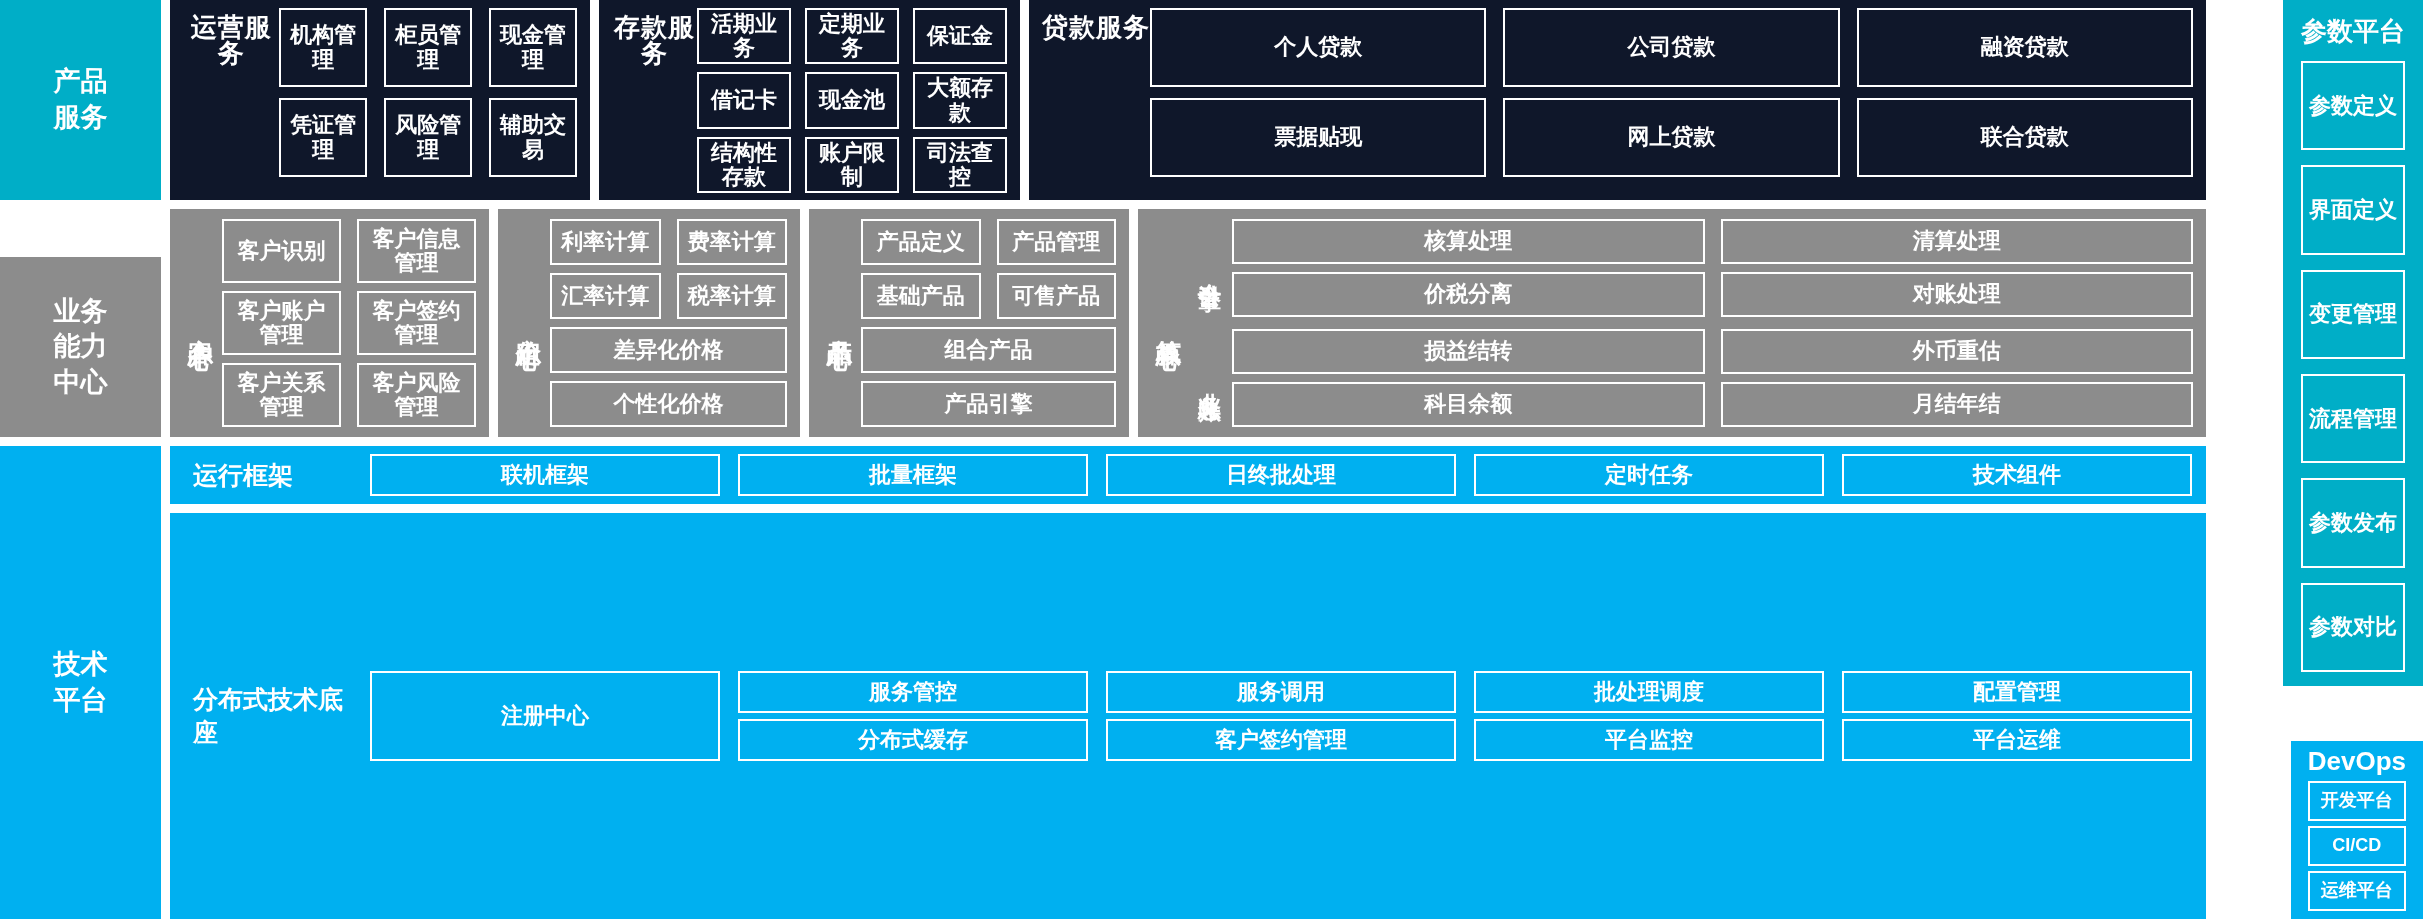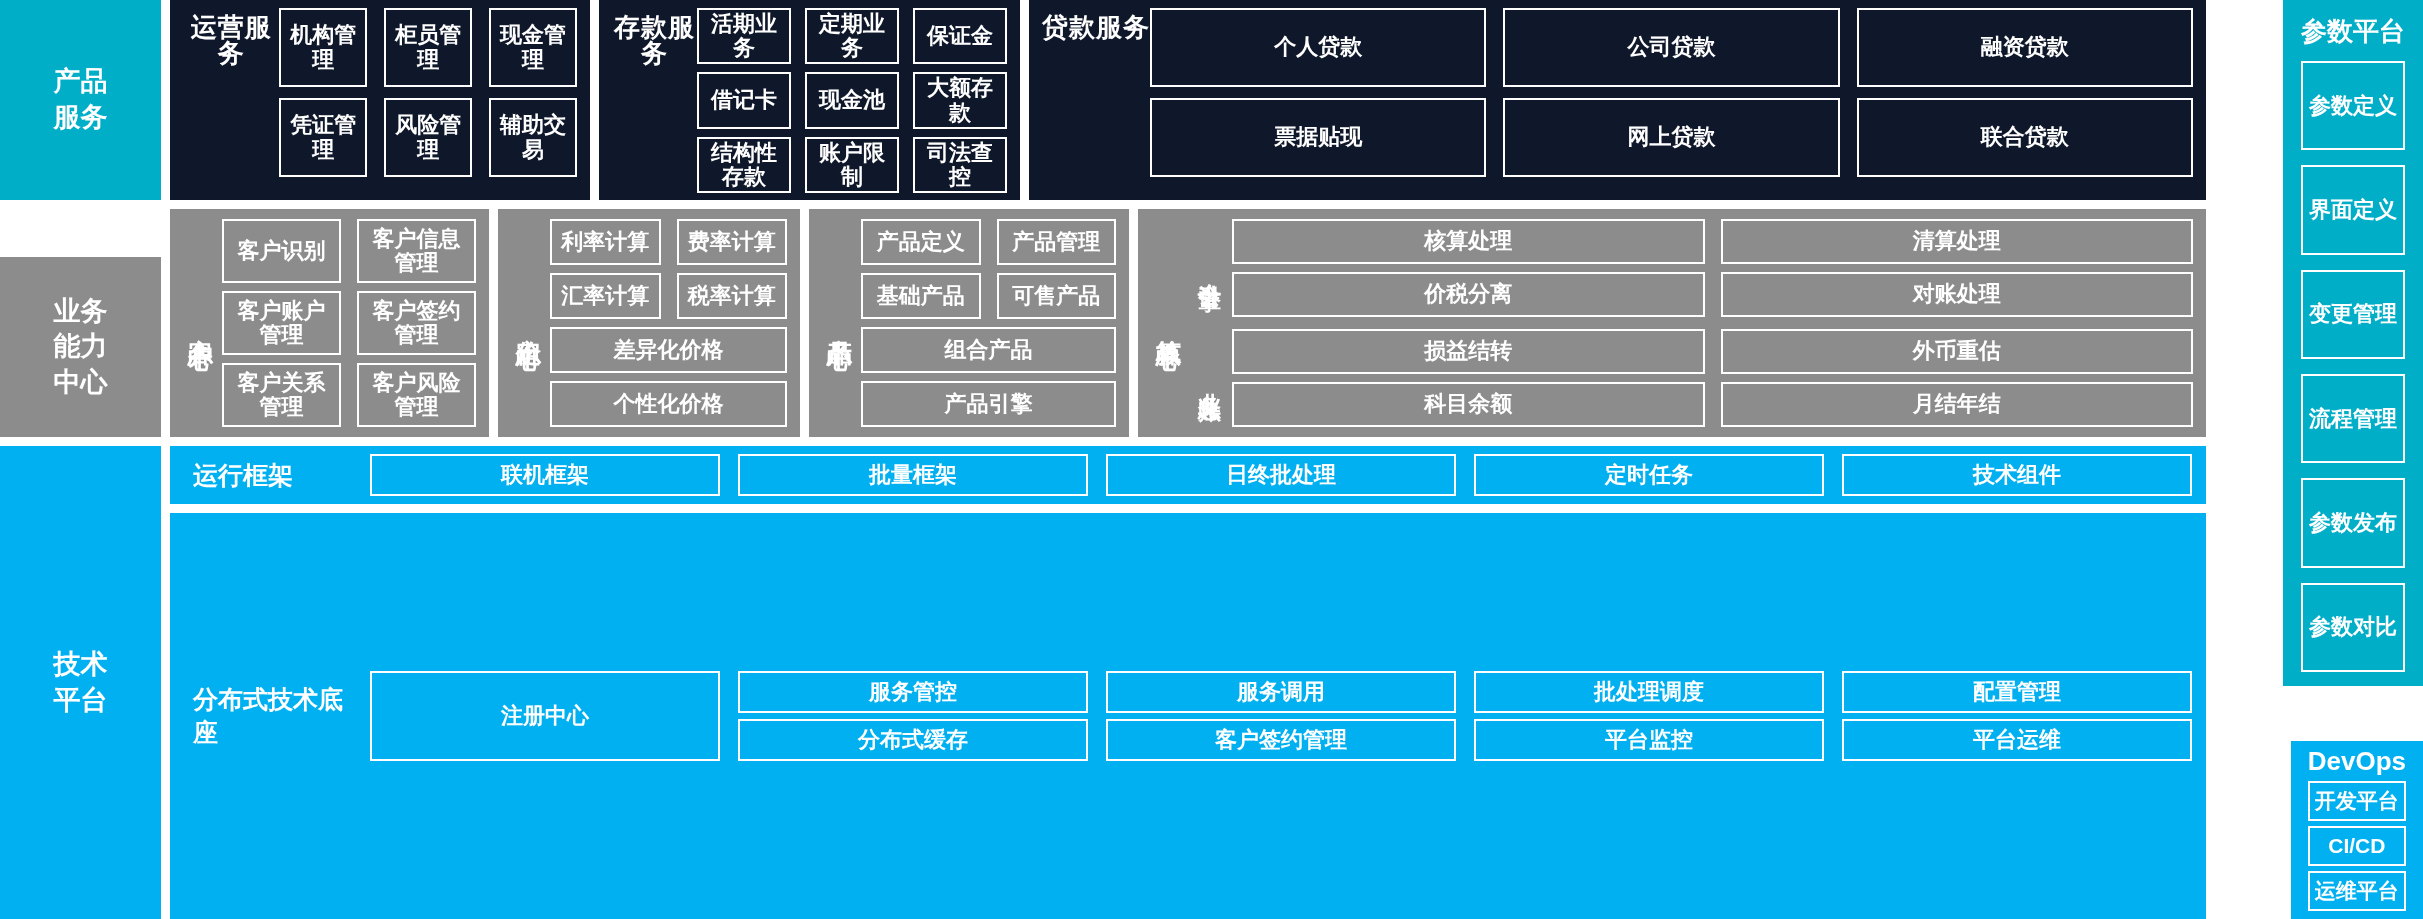--- a/index.html
+++ b/index.html
@@ -58,21 +58,21 @@
   .paramplat .ptitle { text-align:center; font-weight:bold; font-size:26px; padding:6px 0 12px 0; }
   .paramplat .plist { flex:1 1 auto; display:flex; flex-direction:column; gap:15px; }
   .paramplat .cell { flex:1 1 0; font-size:22px; }
 
   .devops {
     background:#00B0F0; flex:0 0 141px; padding:4px 17px 8px 17px;
     display:flex; flex-direction:column;
   }
   .devops .ptitle { text-align:center; font-weight:bold; font-size:26px; padding:1px 0 4px 0; }
   .devops .plist { flex:1 1 auto; display:flex; flex-direction:column; gap:5px; }
-  .devops .cell { flex:1 1 0; font-size:21px; }
+  .devops .cell { flex:1 1 0; font-size:18px; }
 
   
   .row2 { height:228px; }
   .cpanel {
     background:#8C8C8C; padding:10px 13px 10px 10px;
     display:flex; align-items:stretch; min-width:0;
   }
   .vlabel {
     flex:0 0 auto; width:42px;
     display:flex; align-items:center; justify-content:center;

